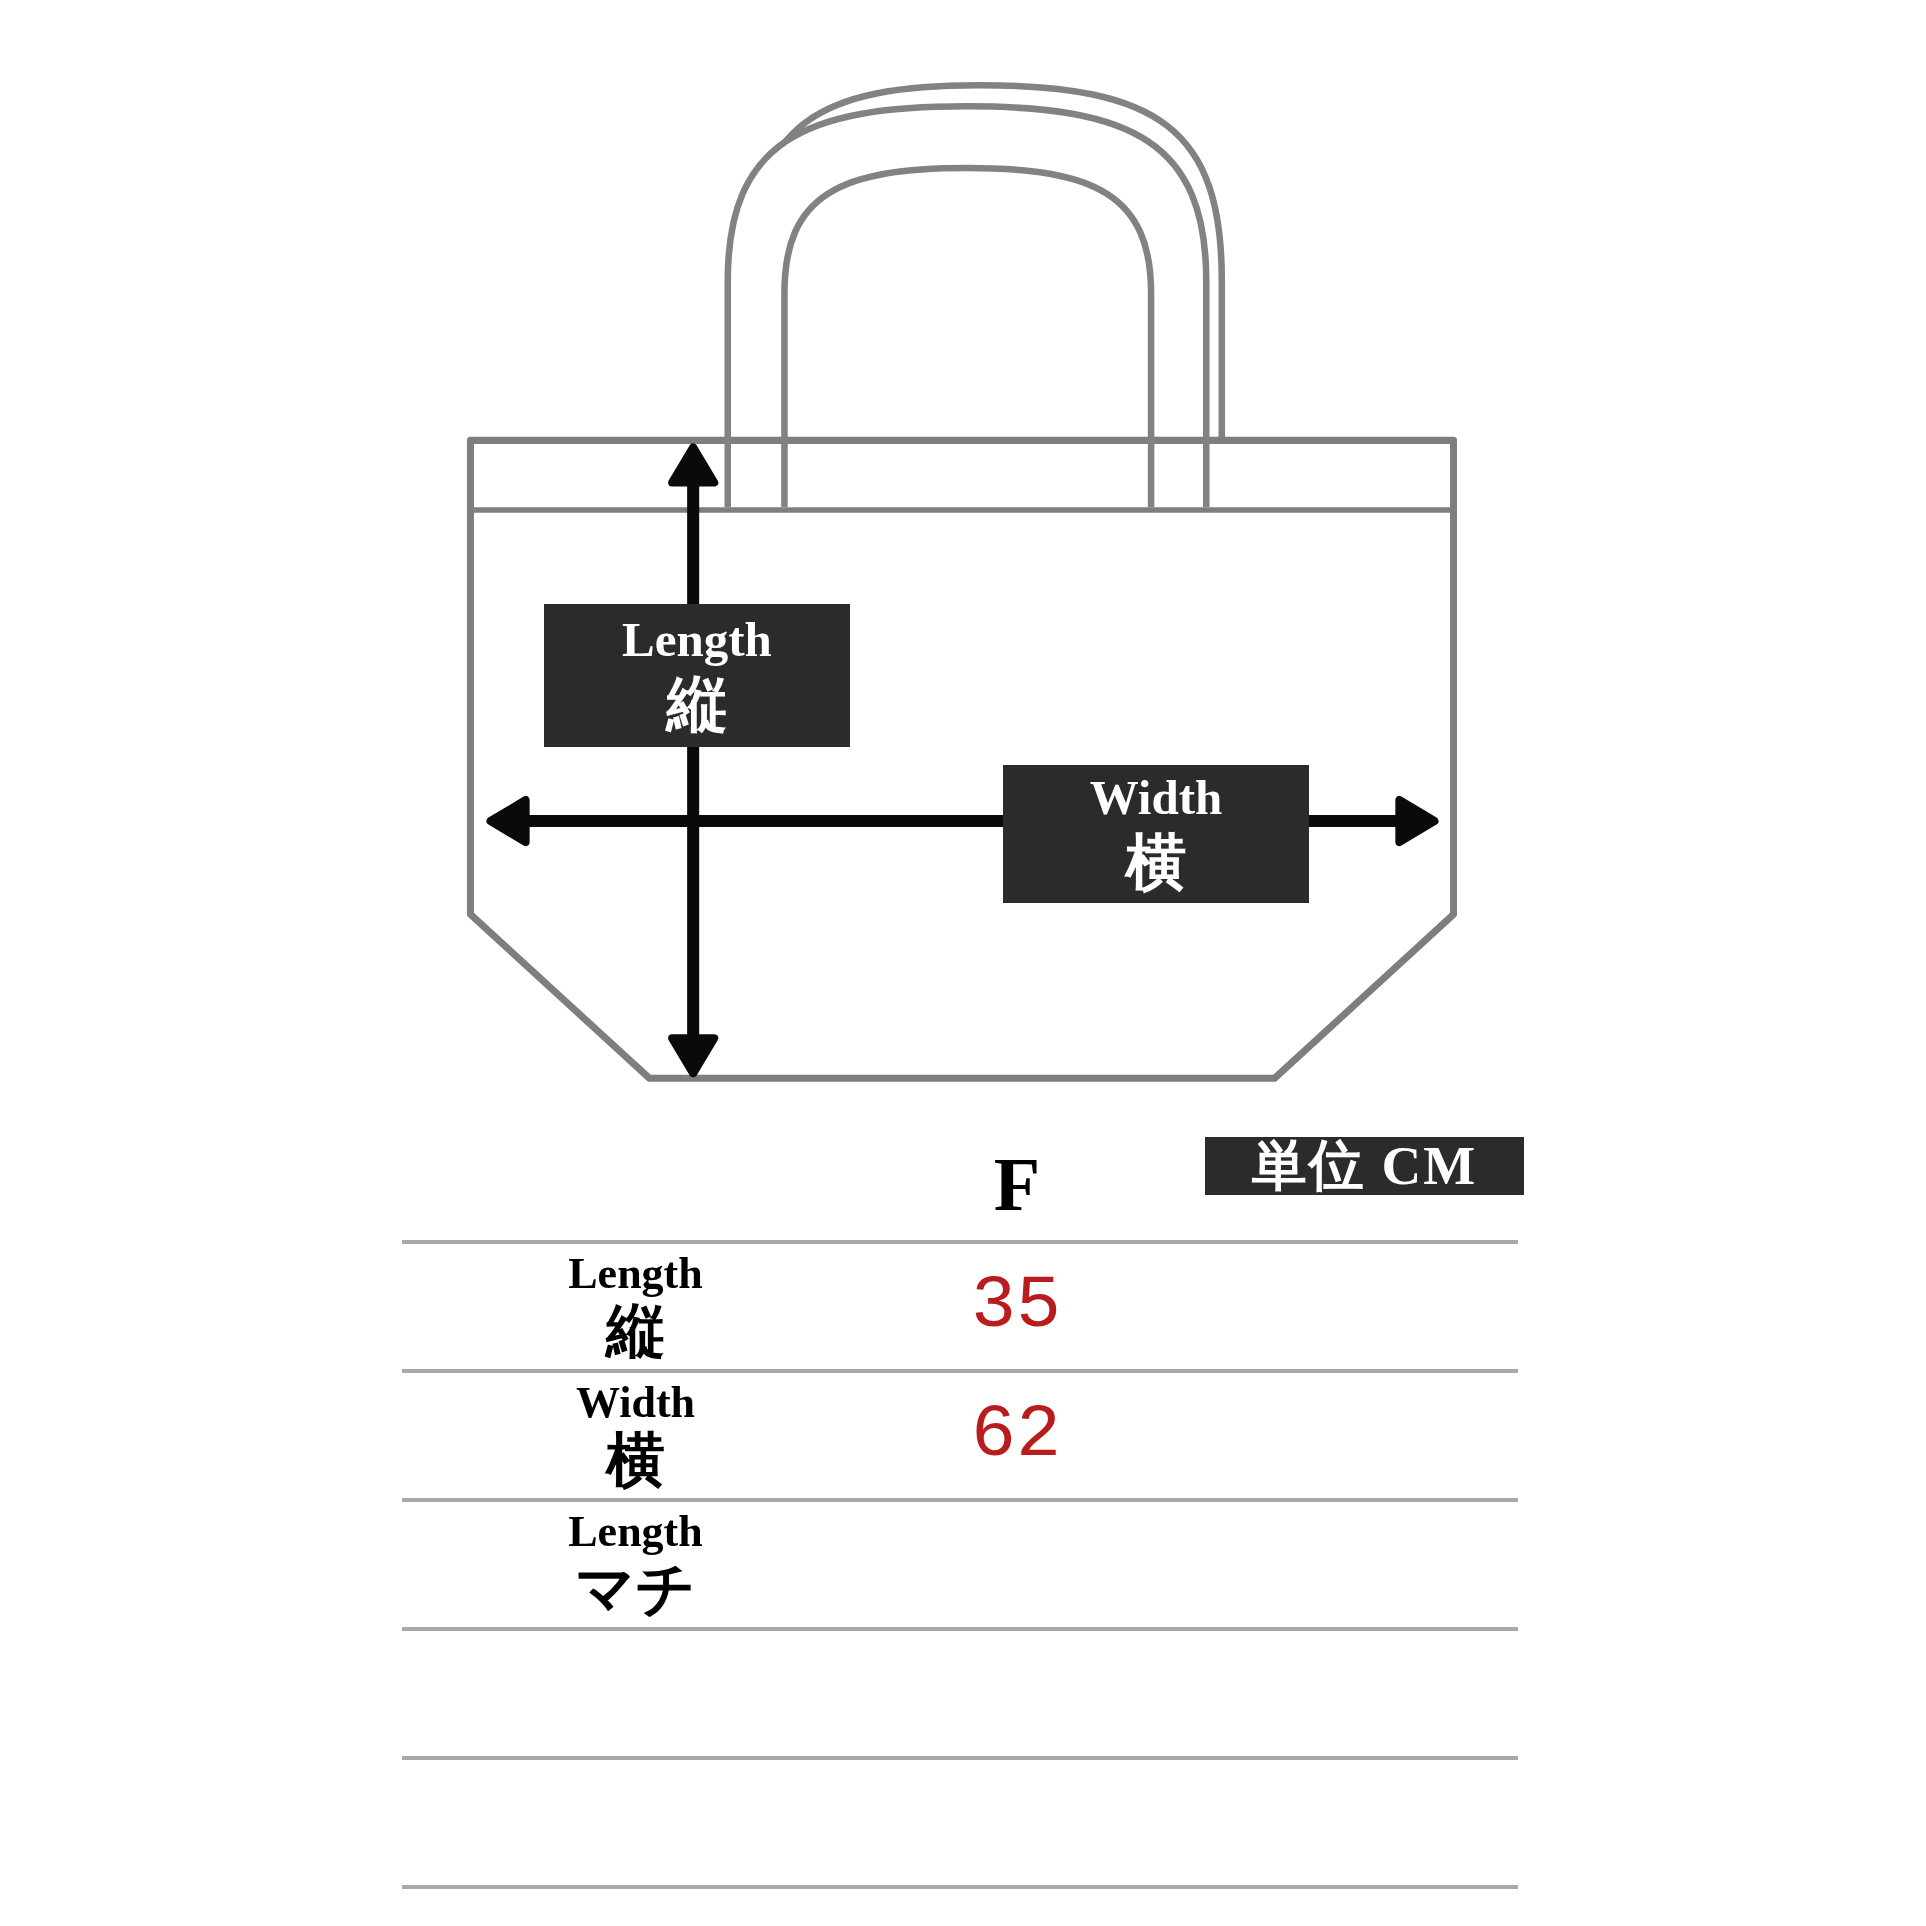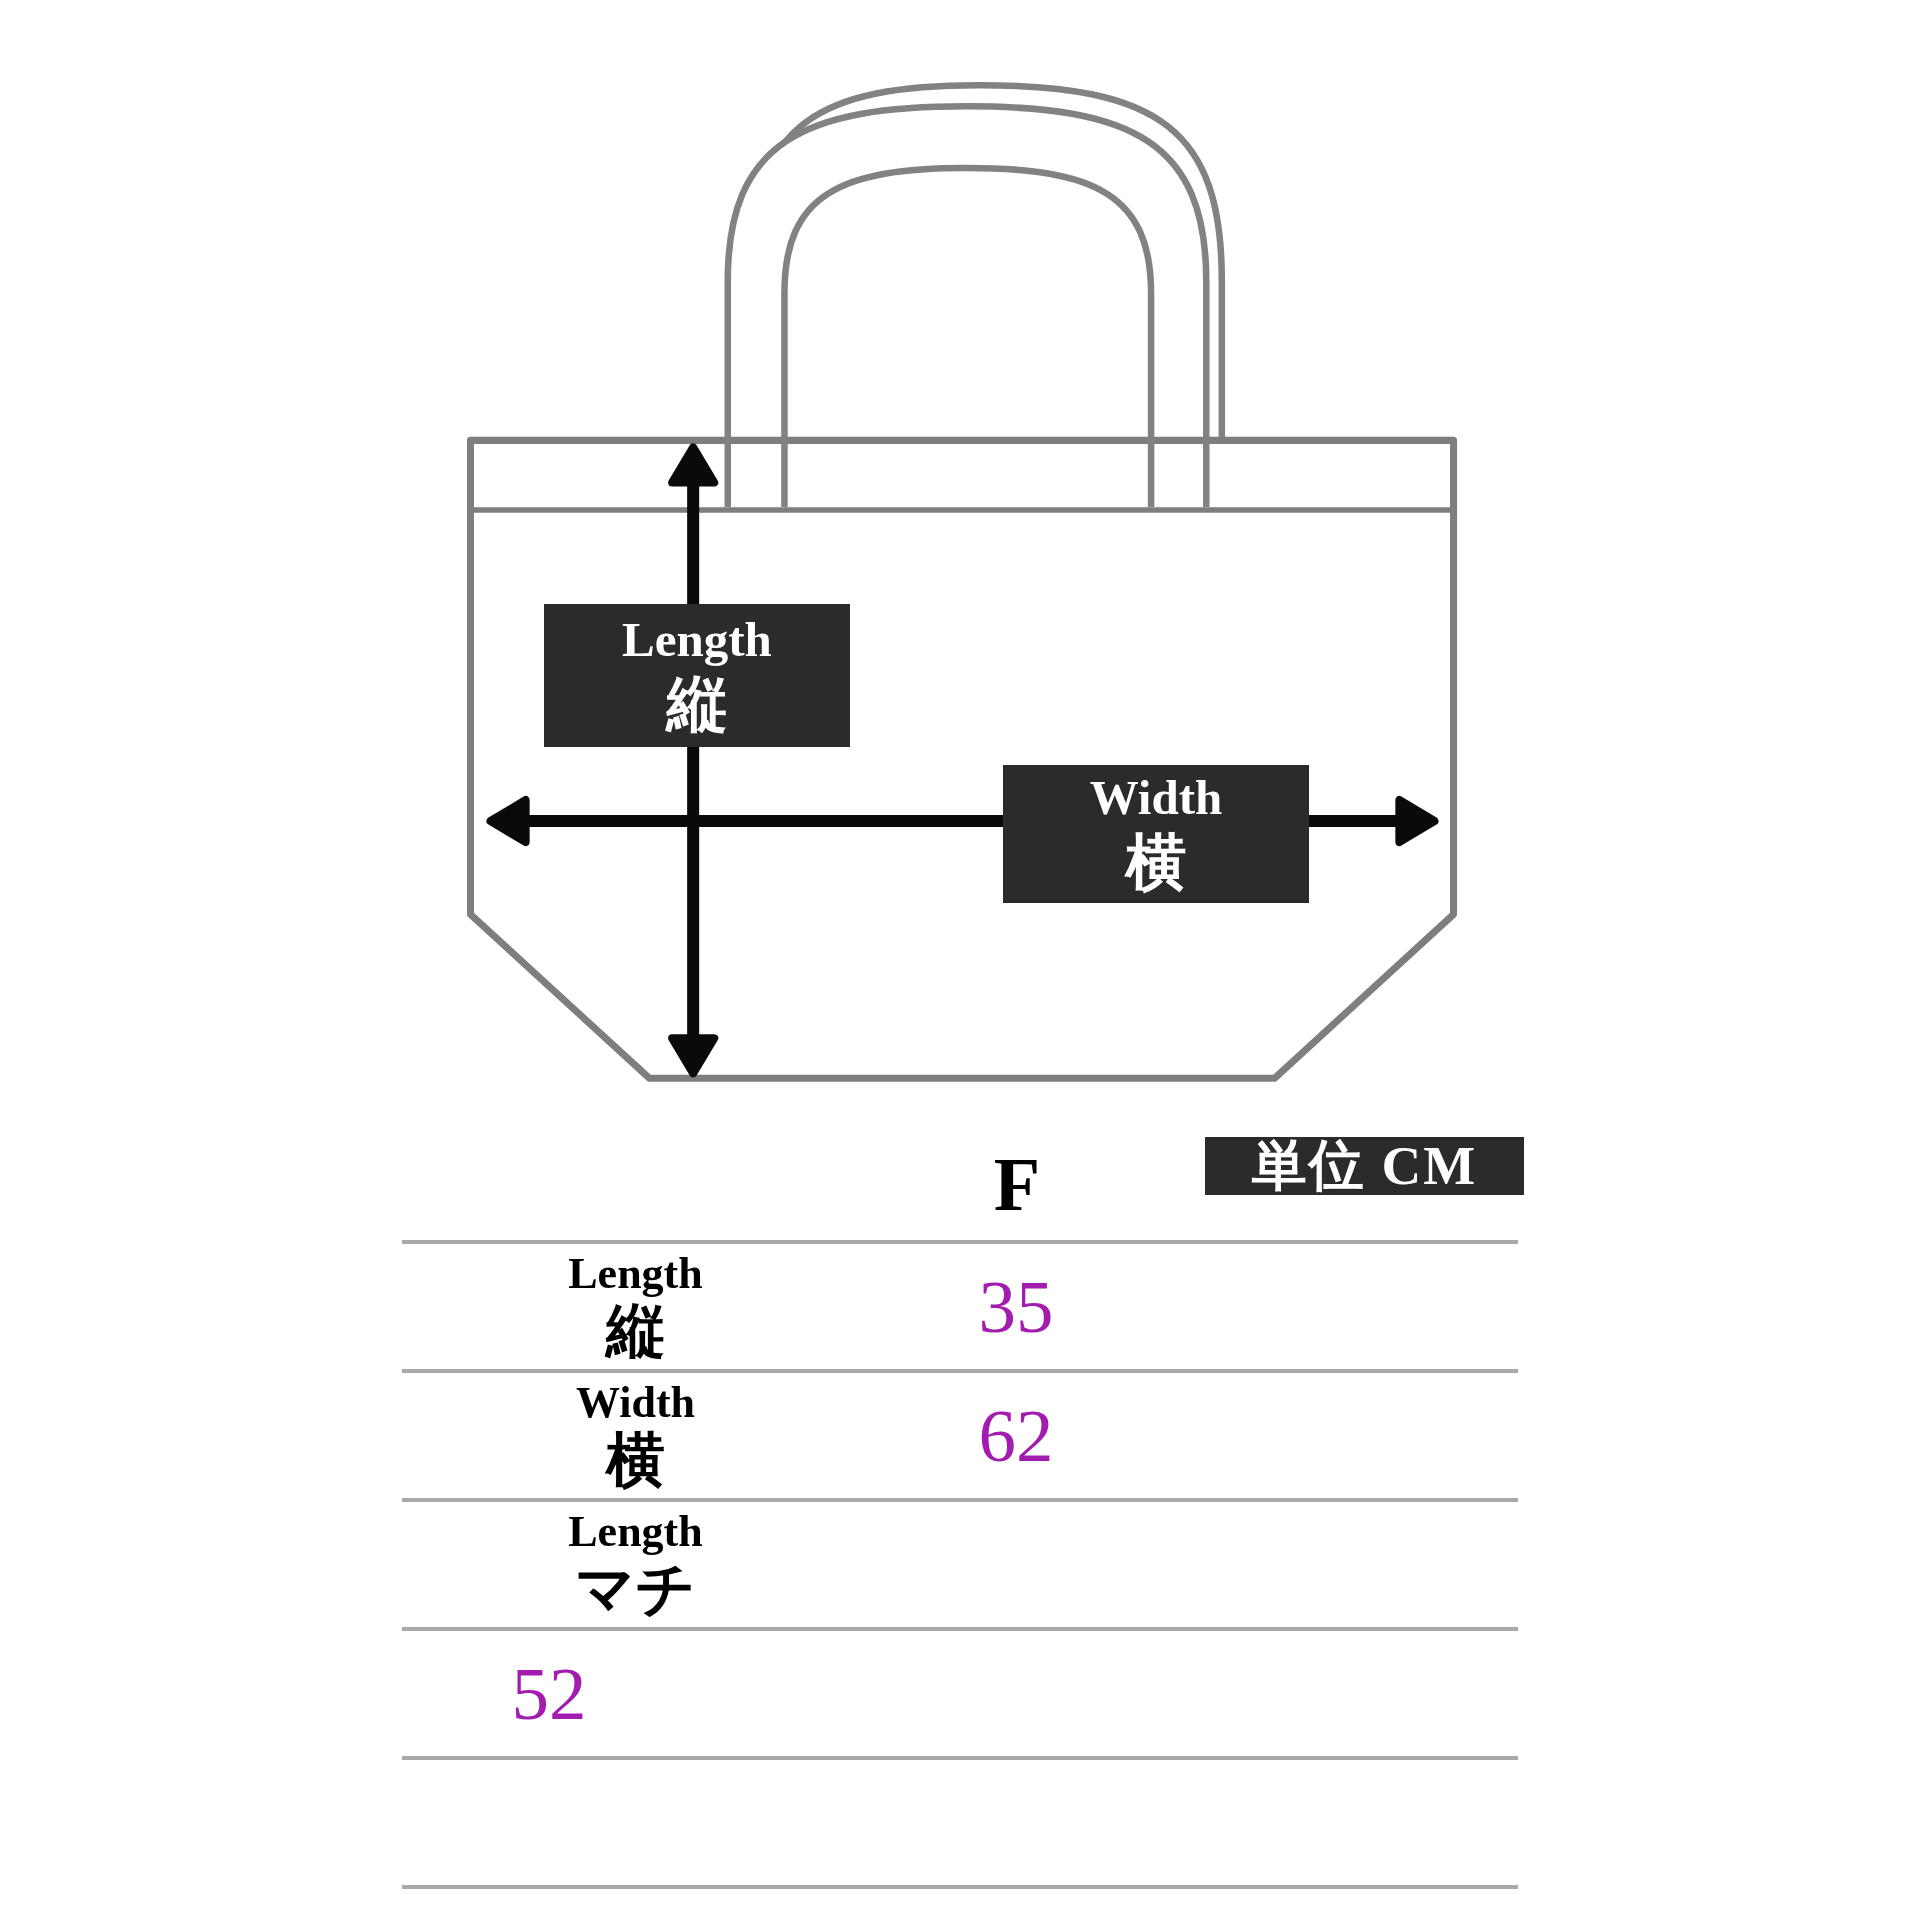--- a/index.html
+++ b/index.html
@@ -25,21 +25,21 @@
   .units-badge{position:absolute;left:1205px;top:1137px;width:319px;height:58px;
                background:#2b2b2b;color:#ffffff;display:flex;align-items:center;justify-content:center;
                font-weight:700;font-size:55px;letter-spacing:2px;}
   .t-line{position:absolute;left:402px;width:1116px;height:4px;background:#a9a9a9;}
   .t-row{position:absolute;left:402px;width:1116px;height:125px;display:flex;}
   .t-label{width:467px;display:flex;flex-direction:column;align-items:center;justify-content:center;
            line-height:1.02;color:#000000;}
   .t-label .en{font-family:"Liberation Serif",serif;font-weight:700;font-size:44px;}
   .t-label .ja{font-family:"Liberation Sans",sans-serif;font-weight:700;font-size:59px;margin-top:4px;}
   .t-value{width:294px;display:flex;align-items:center;justify-content:center;
-           font-size:75px;color:#a21caf;}
+           font-size:75px;color:#b91c1c;font-family:Liberation Mono, monospace;}
 </style>
 </head>
 <body>
 
 <div class="canvas">
 
   <svg class="diagram" viewBox="0 0 3840 3840">
 
     <path d="M 1497,1015 L 1497,540 C 1497,245 1635,170 1952,170 C 2310,170 2436,258 2436,560 L 2436,1015" fill="none" stroke="#828282" stroke-width="13"></path>
 
@@ -105,19 +105,18 @@
     </div>
     <div class="t-value">62</div>
   </div>
   <div class="t-row" style="top:1502px">
     <div class="t-label">
       <span class="en">Length</span>
       <span class="ja">マチ</span>
     </div>
   </div>
   <div class="t-row" style="top:1631px">
-    <div class="t-value">52</div>
   </div>
   <div class="t-row" style="top:1760px">
   </div>
 
 </div>
 
 
 </body></html>

